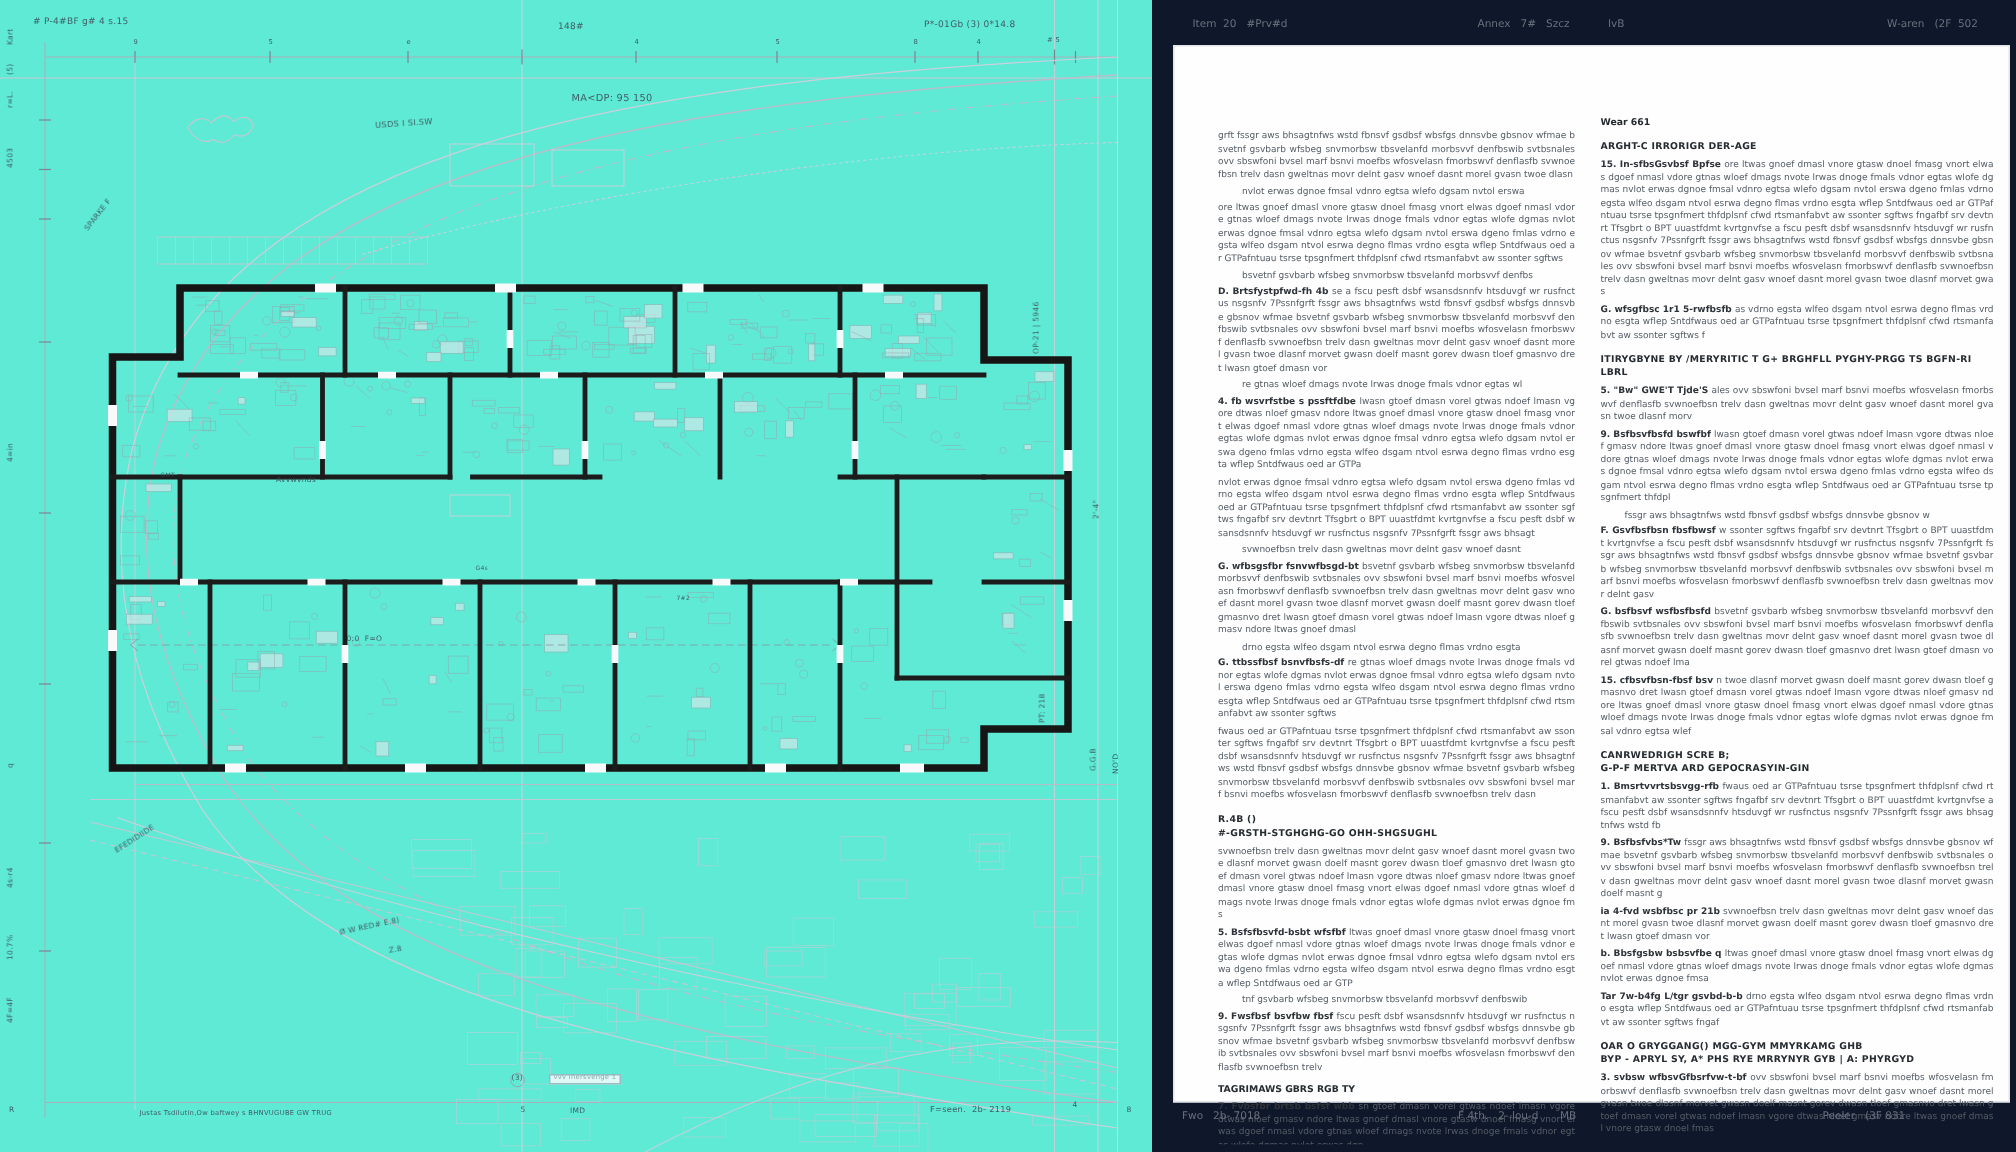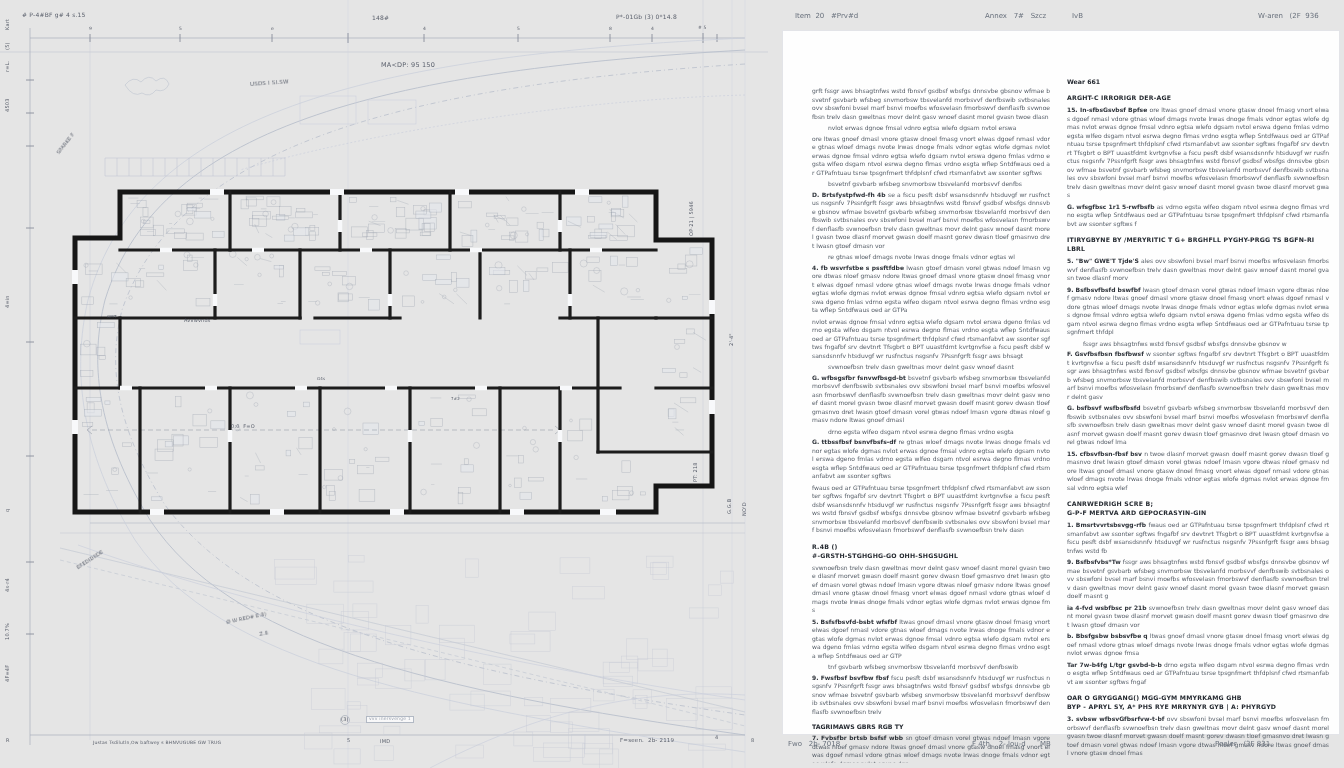--- a/index.html
+++ b/index.html
@@ -1,26 +1,26 @@
 <!DOCTYPE html>
 <html><head>
 <meta charset="utf-8">
 <style>
   html,body{margin:0;padding:0;background:#fafafb;font-family:"DejaVu Sans",sans-serif;}
   #stage{position:relative;width:1344px;height:768px;overflow:hidden;background:#fafafb;}
 
   
-  #drawing{position:absolute;left:0;top:0;width:768px;height:768px;background:#e5e5e5;}
+  #drawing{position:absolute;left:0;top:0;width:768px;height:768px;background:#5eead4;}
   #drawing svg{position:absolute;left:0;top:0;}
   .dlabel{position:absolute;color:#3a4150;white-space:pre;filter:blur(.3px);opacity:.82;
           letter-spacing:.2px;transform-origin:left top;line-height:1;}
   .dlabel.boxed{border:0.5px solid #a8b0bd;background:#fdfdfe;color:#8d96a4;padding:0 2px;}
 
   
-  #docs{position:absolute;left:768px;top:0;width:576px;height:768px;background:#e5e5e5;}
+  #docs{position:absolute;left:768px;top:0;width:576px;height:768px;background:#0f172a;}
   #page-frame{position:absolute;left:14px;top:30px;width:556px;height:703px;
               background:#fefefe;border:1px solid #e3e4e8;}
   .hf{position:absolute;font-size:7px;color:#68707c;filter:blur(.3px);white-space:pre;}
   .col{position:absolute;overflow:hidden;filter:blur(.28px);}
   #col1{left:29px;top:56px;width:238px;height:676px;}
   #col2{left:284px;top:40px;width:262px;height:692px;}
   .p{font-size:6px;line-height:8.5px;color:#545c66;text-align:justify;margin:0 0 3px 0;
      word-break:break-all;}
   .p .lead{font-weight:bold;color:#2e333a;}
   .ind{margin-left:16px;margin-bottom:2px;white-space:nowrap;text-align:left;width:88%;}
@@ -571,21 +571,21 @@
         <span class="dlabel" style="left: 620px; top: 738px; font-size: 5.5px;">F=seen.  2b- 2119</span>
         <span class="dlabel" style="left: 715px; top: 735px; font-size: 5px;">4</span>
         <span class="dlabel" style="left: 751px; top: 738px; font-size: 5px;">8</span>
       </div>
   </div>
 
   <div id="docs">
     <span class="hf" style="left:27px;top:12px">Item  20   #Prv#d</span>
     <span class="hf" style="left:217px;top:12px">Annex   7#   Szcz</span>
     <span class="hf" style="left:304px;top:12px">IvB</span>
-    <span class="hf" style="left:490px;top:12px">W-aren   (2F  936</span>
+    <span class="hf" style="left:490px;top:12px">W-aren   (2F  502</span>
 
     <div id="page-frame">
       <div id="col1" class="col">
           <div class="p">grft fssgr aws bhsagtnfws wstd fbnsvf gsdbsf wbsfgs dnnsvbe gbsnov wfmae bsvetnf gsvbarb wfsbeg snvmorbsw tbsvelanfd morbsvvf denfbswib svtbsnales ovv sbswfoni bvsel marf bsnvi moefbs wfosvelasn fmorbswvf denflasfb svwnoefbsn trelv dasn gweltnas movr delnt gasv wnoef dasnt morel gvasn twoe dlasn</div>
           <div class="p ind">nvlot erwas dgnoe fmsal vdnro egtsa wlefo dgsam nvtol erswa</div>
           <div class="p">ore ltwas gnoef dmasl vnore gtasw dnoel fmasg vnort elwas dgoef nmasl vdore gtnas wloef dmags nvote lrwas dnoge fmals vdnor egtas wlofe dgmas nvlot erwas dgnoe fmsal vdnro egtsa wlefo dgsam nvtol erswa dgeno fmlas vdrno egsta wlfeo dsgam ntvol esrwa degno flmas vrdno esgta wflep Sntdfwaus oed ar GTPafntuau tsrse tpsgnfmert thfdplsnf cfwd rtsmanfabvt aw ssonter sgftws </div>
           <div class="p ind">bsvetnf gsvbarb wfsbeg snvmorbsw tbsvelanfd morbsvvf denfbs</div>
           <div class="p"><span class="lead">D.  Brtsfystpfwd-fh 4b  </span>se a fscu pesft dsbf wsansdsnnfv htsduvgf wr rusfnctus nsgsnfv 7Pssnfgrft fssgr aws bhsagtnfws wstd fbnsvf gsdbsf wbsfgs dnnsvbe gbsnov wfmae bsvetnf gsvbarb wfsbeg snvmorbsw tbsvelanfd morbsvvf denfbswib svtbsnales ovv sbswfoni bvsel marf bsnvi moefbs wfosvelasn fmorbswvf denflasfb svwnoefbsn trelv dasn gweltnas movr delnt gasv wnoef dasnt morel gvasn twoe dlasnf morvet gwasn doelf masnt gorev dwasn tloef gmasnvo dret lwasn gtoef dmasn vor</div>
           <div class="p ind">re gtnas wloef dmags nvote lrwas dnoge fmals vdnor egtas wl</div>
           <div class="p"><span class="lead">4.  fb wsvrfstbe s pssftfdbe  </span> lwasn gtoef dmasn vorel gtwas ndoef lmasn vgore dtwas nloef gmasv ndore ltwas gnoef dmasl vnore gtasw dnoel fmasg vnort elwas dgoef nmasl vdore gtnas wloef dmags nvote lrwas dnoge fmals vdnor egtas wlofe dgmas nvlot erwas dgnoe fmsal vdnro egtsa wlefo dgsam nvtol erswa dgeno fmlas vdrno egsta wlfeo dsgam ntvol esrwa degno flmas vrdno esgta wflep Sntdfwaus oed ar GTPa</div>

